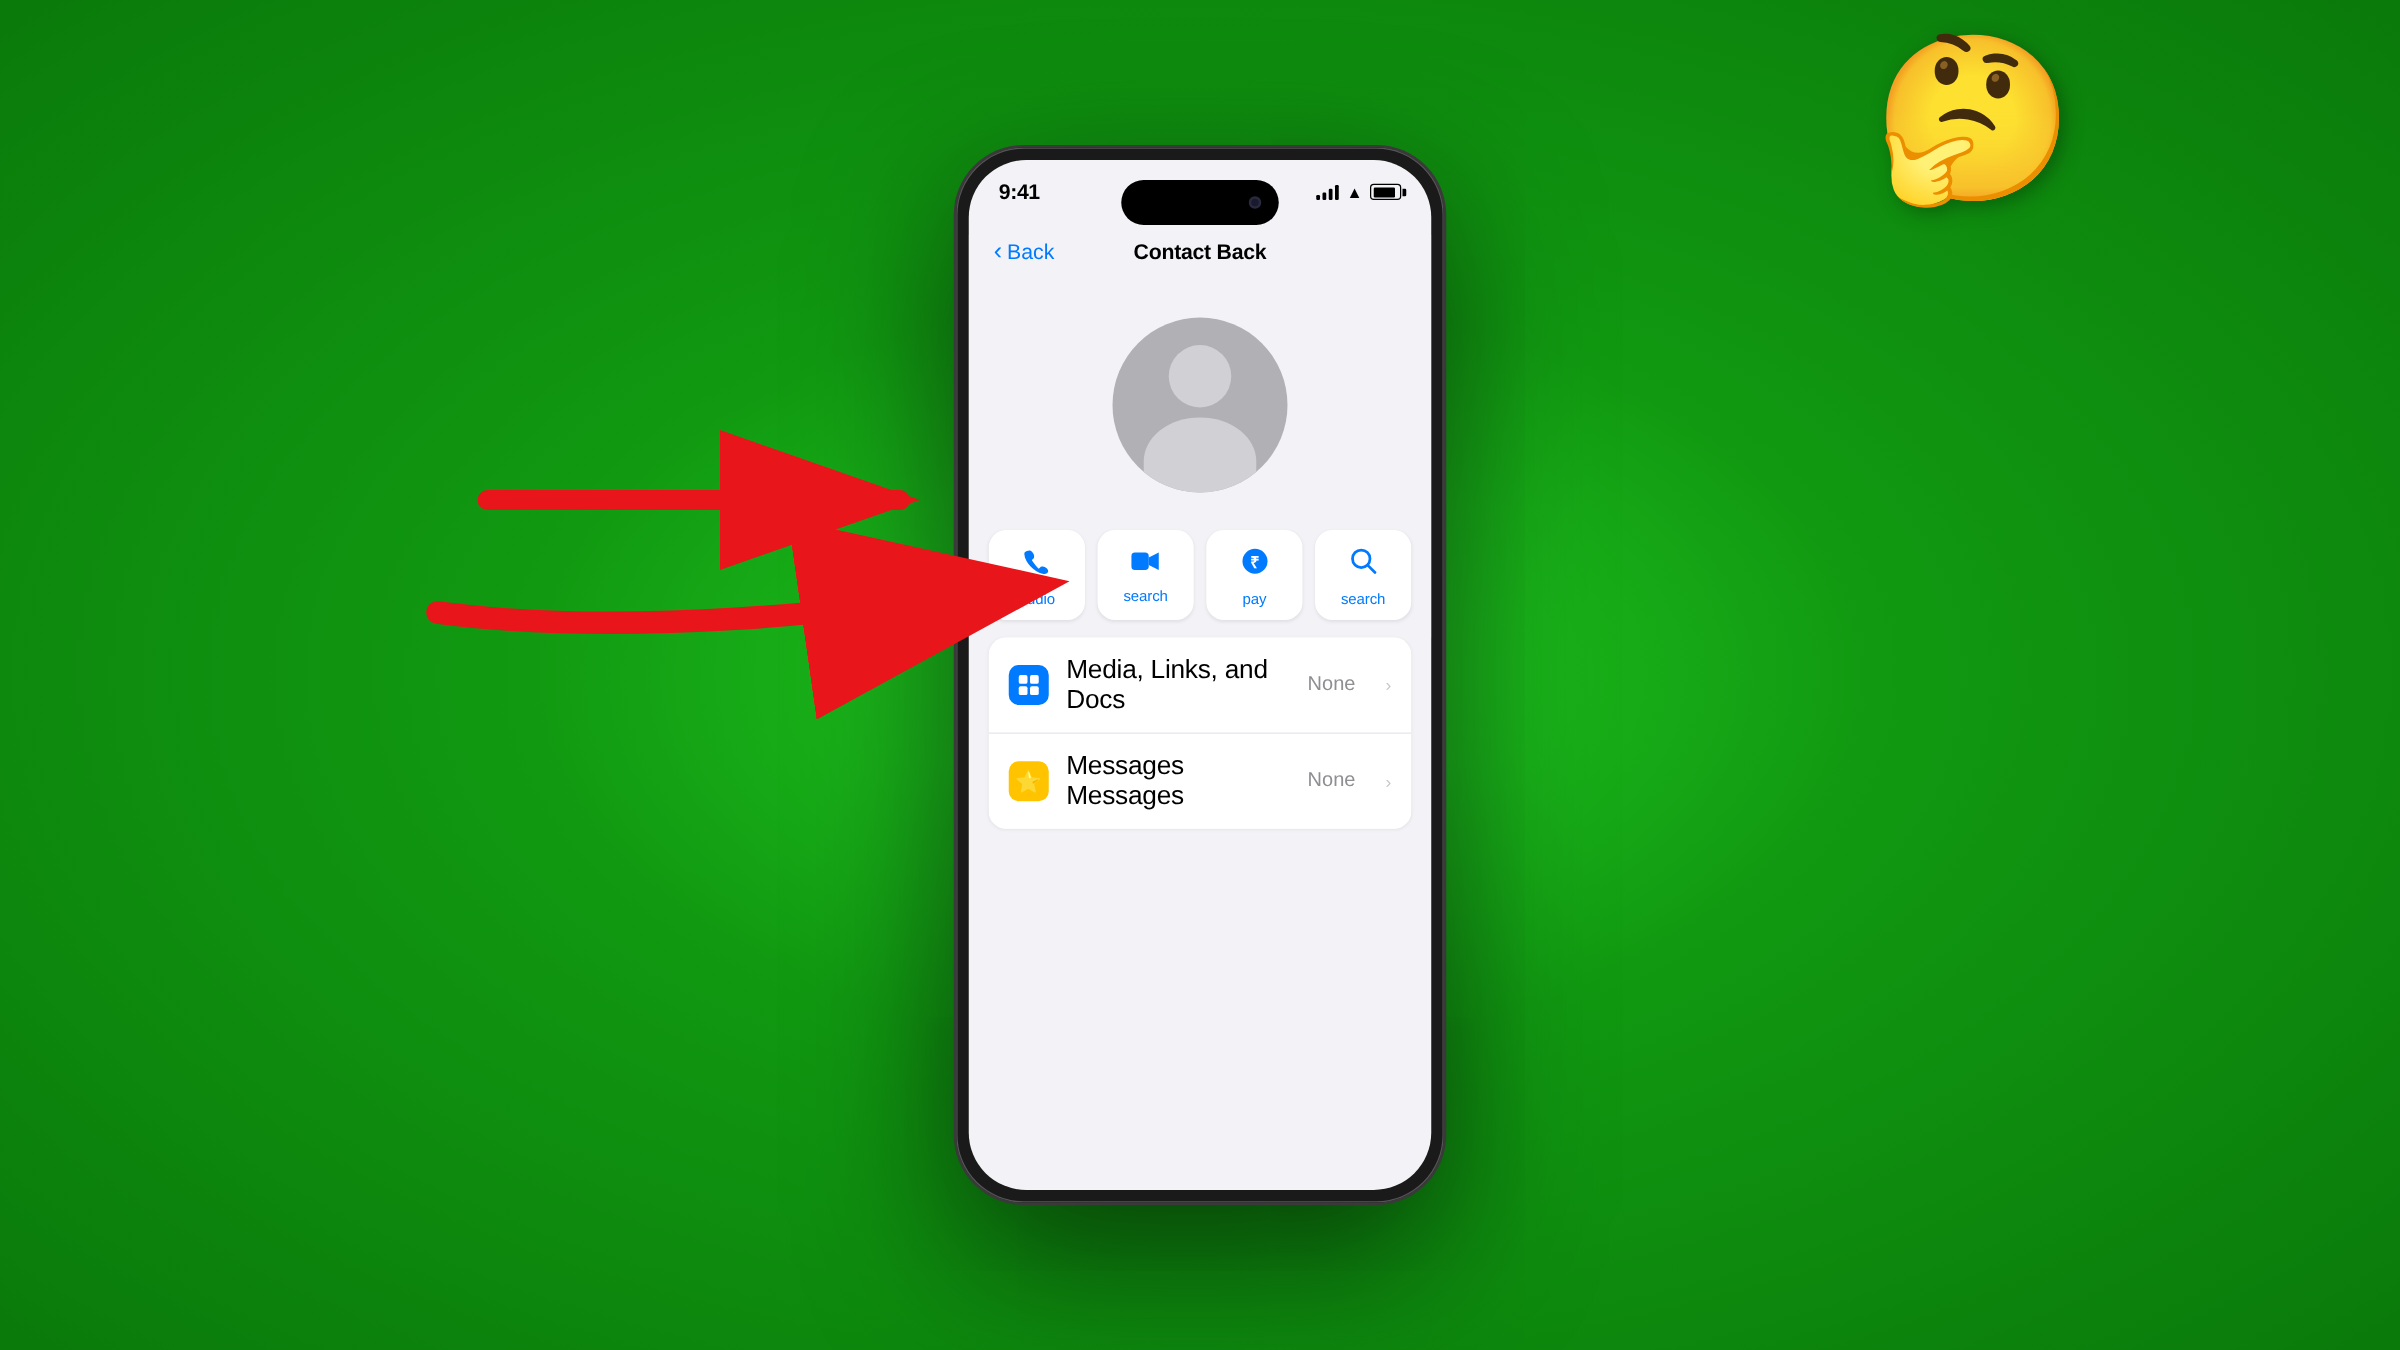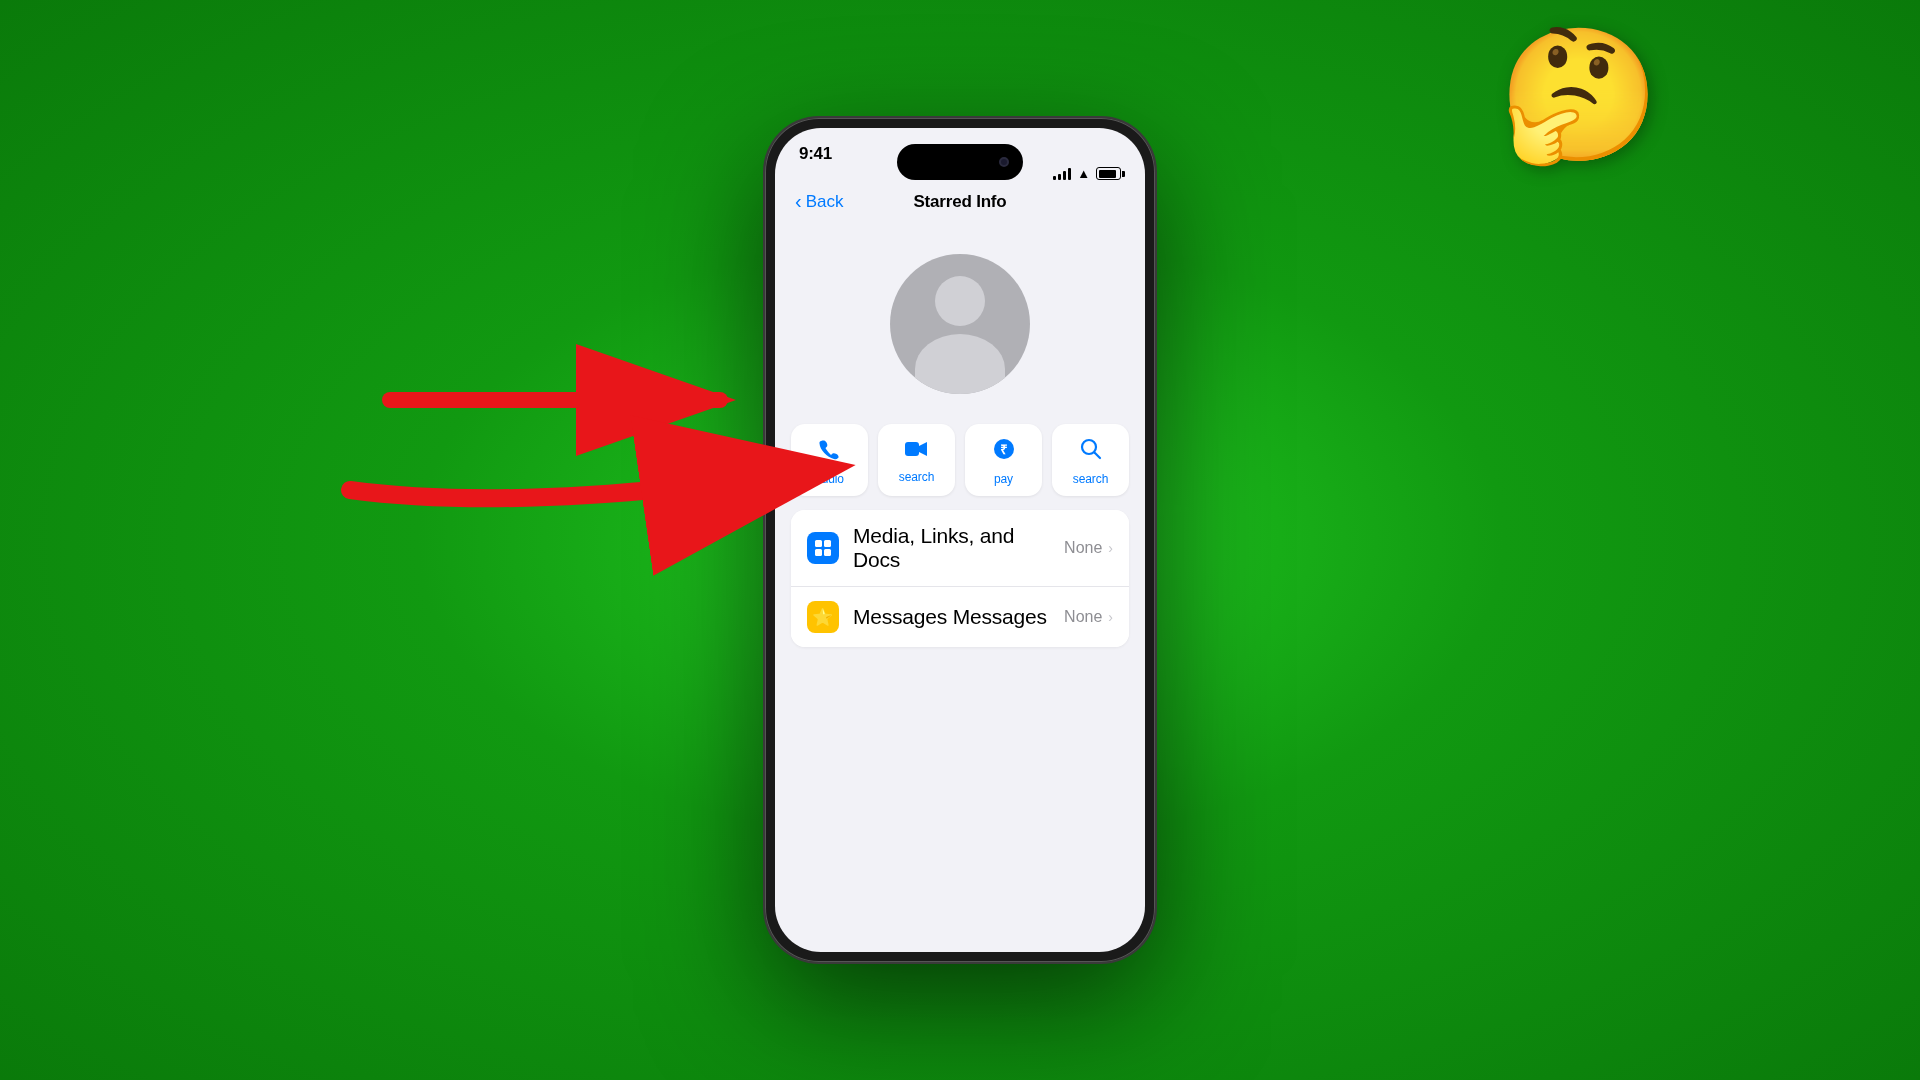--- a/index.html
+++ b/index.html
@@ -102,21 +102,20 @@
 
     
     .status-bar {
       height: 60px;
       display: flex;
       align-items: flex-start;
       padding: 16px 24px 0;
       position: relative;
       z-index: 5;
       flex-shrink: 0;
-      flex-direction: column;
     }
 
     .status-time {
       font-size: 17px;
       font-weight: 600;
       color: #000;
       letter-spacing: -0.3px;
     }
 
     .status-icons {
@@ -326,21 +325,21 @@
     .menu-item-text {
       font-size: 21px;
       color: #000;
       flex: 1;
       letter-spacing: -0.2px;
     }
 
     .menu-item-value {
       font-size: 16px;
       color: #8e8e93;
-      margin-right: 6px;
+      margin-right: 24px;
     }
 
     .menu-item-chevron {
       color: #c7c7cc;
       font-size: 14px;
     }
 
     
     .thinking-emoji {
       position: absolute;
@@ -380,21 +379,21 @@
             <div class="battery-fill"></div>
           </div>
         </div>
       </div>
 
       <div class="nav-bar">
         <div class="back-button">
           <span class="back-chevron">‹</span>
           <span>Back</span>
         </div>
-        <span class="nav-title">Starred Info</span>
+        <span class="nav-title">Contact Back</span>
       </div>
 
       <div class="avatar-section">
         <div class="avatar-circle">
           <div class="avatar-head"></div>
           <div class="avatar-body"></div>
         </div>
       </div>
 
       <div class="action-buttons">

